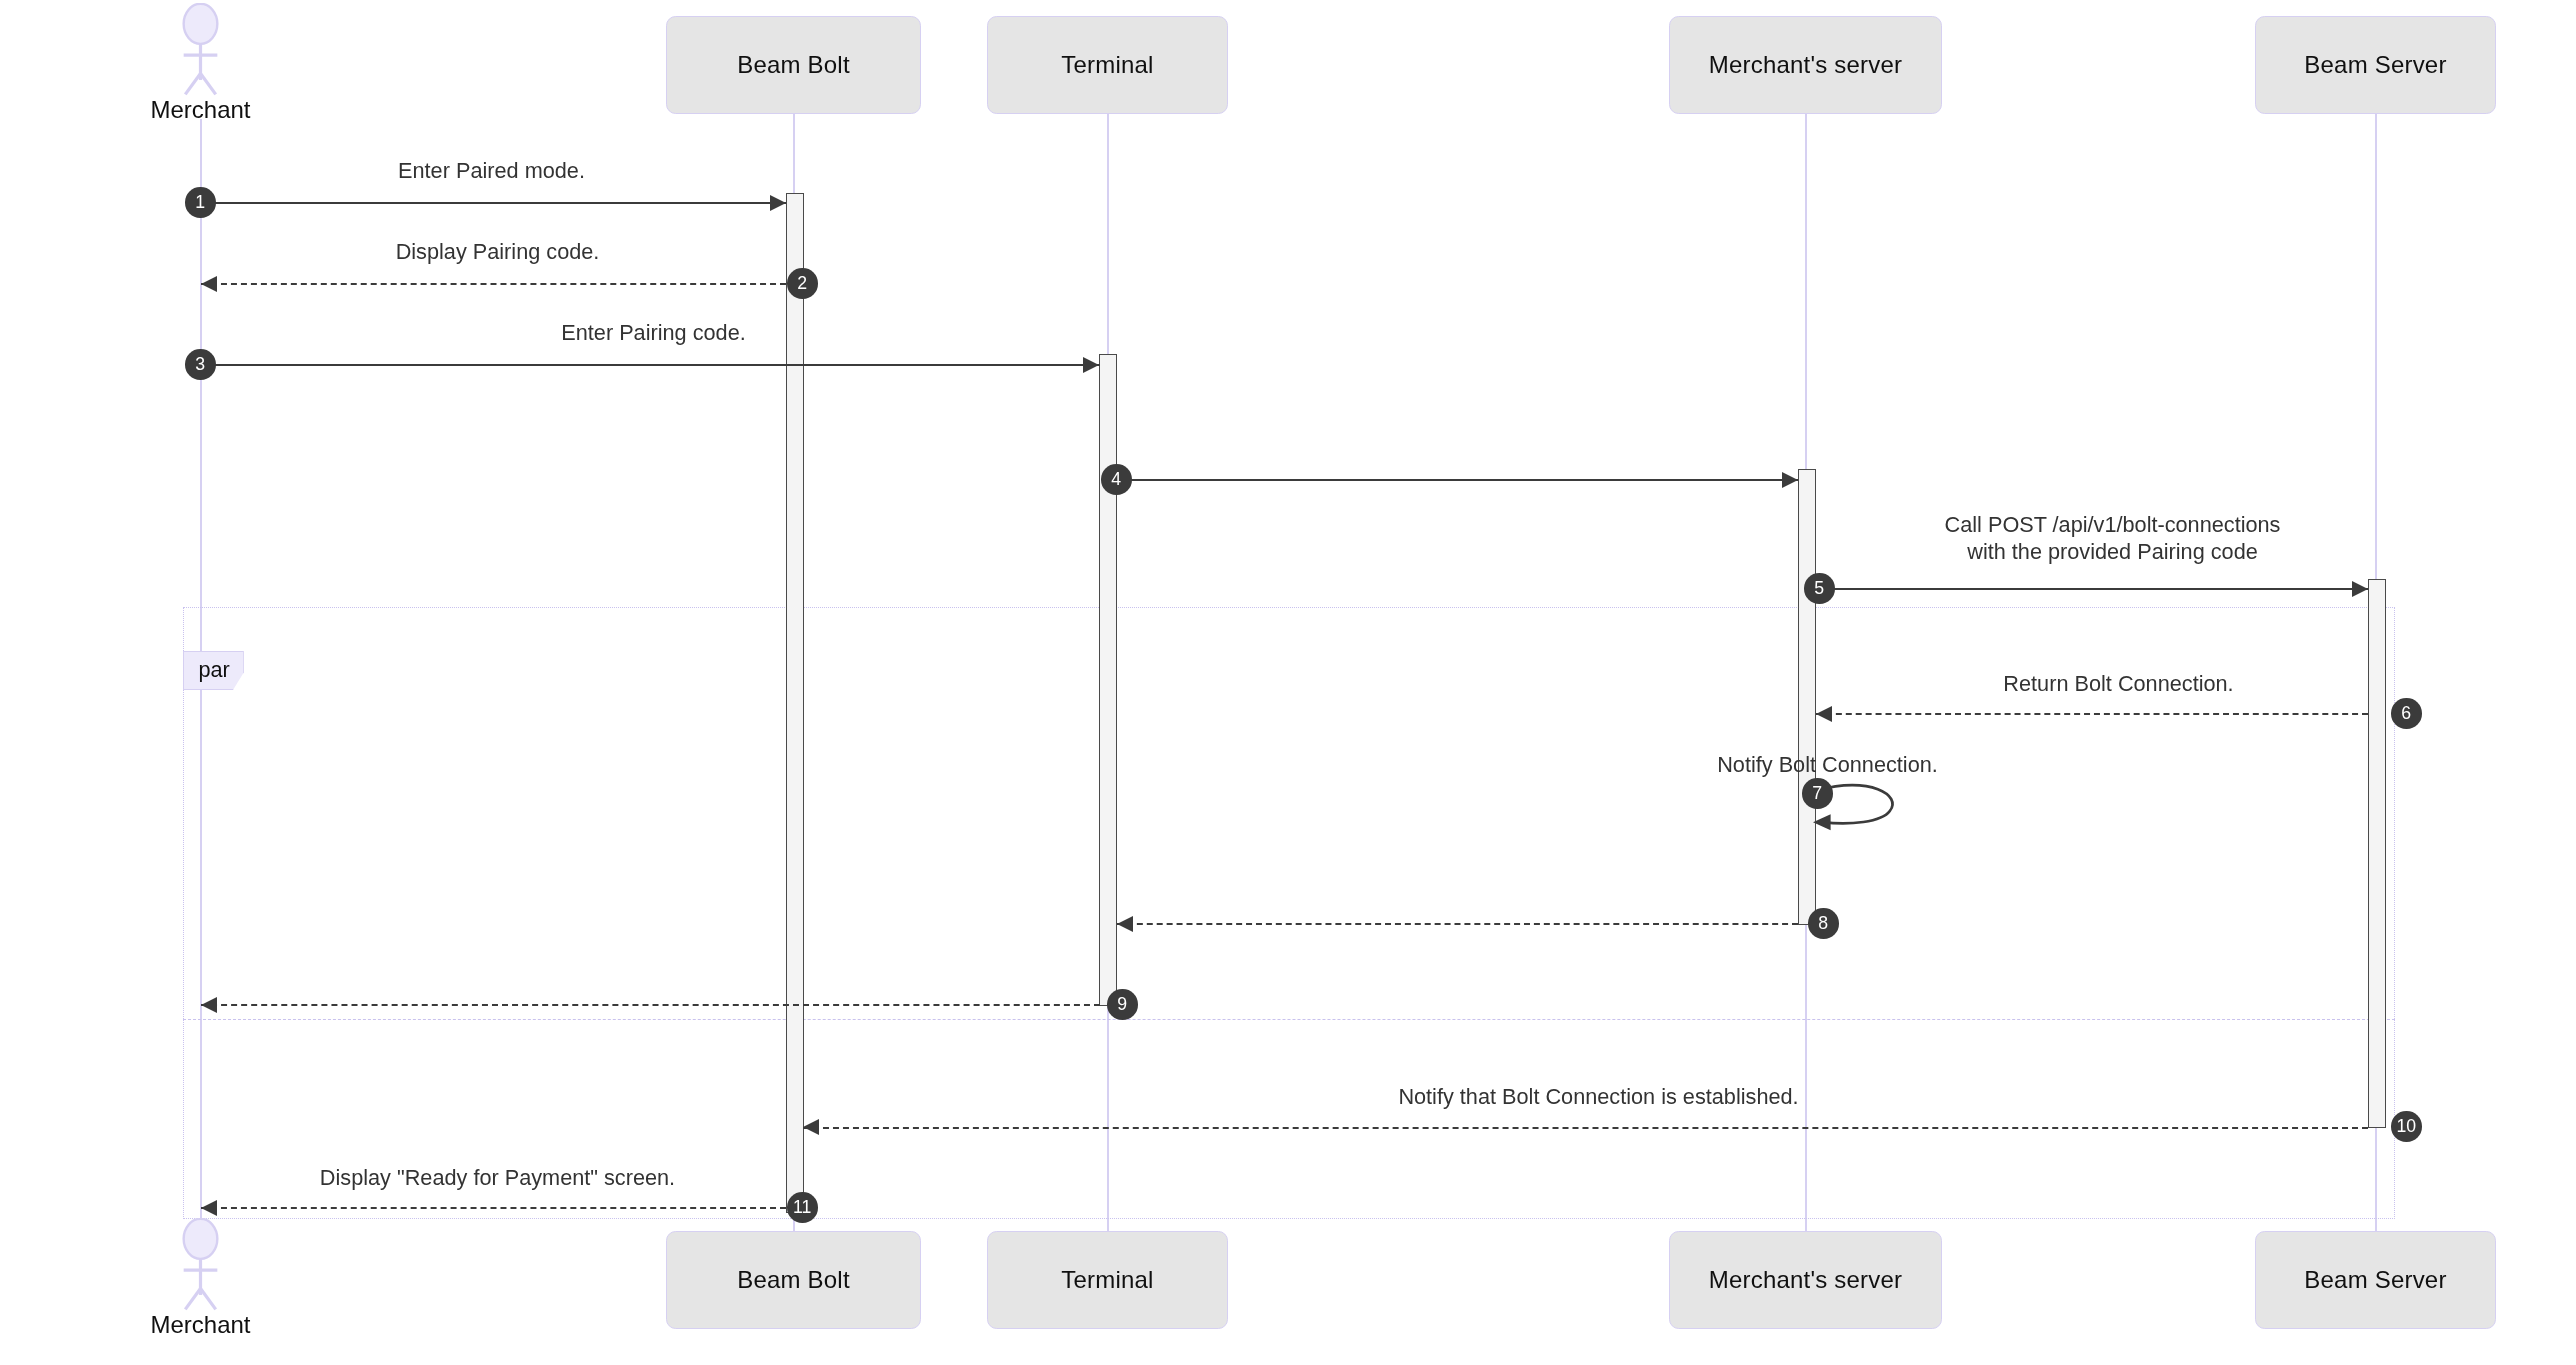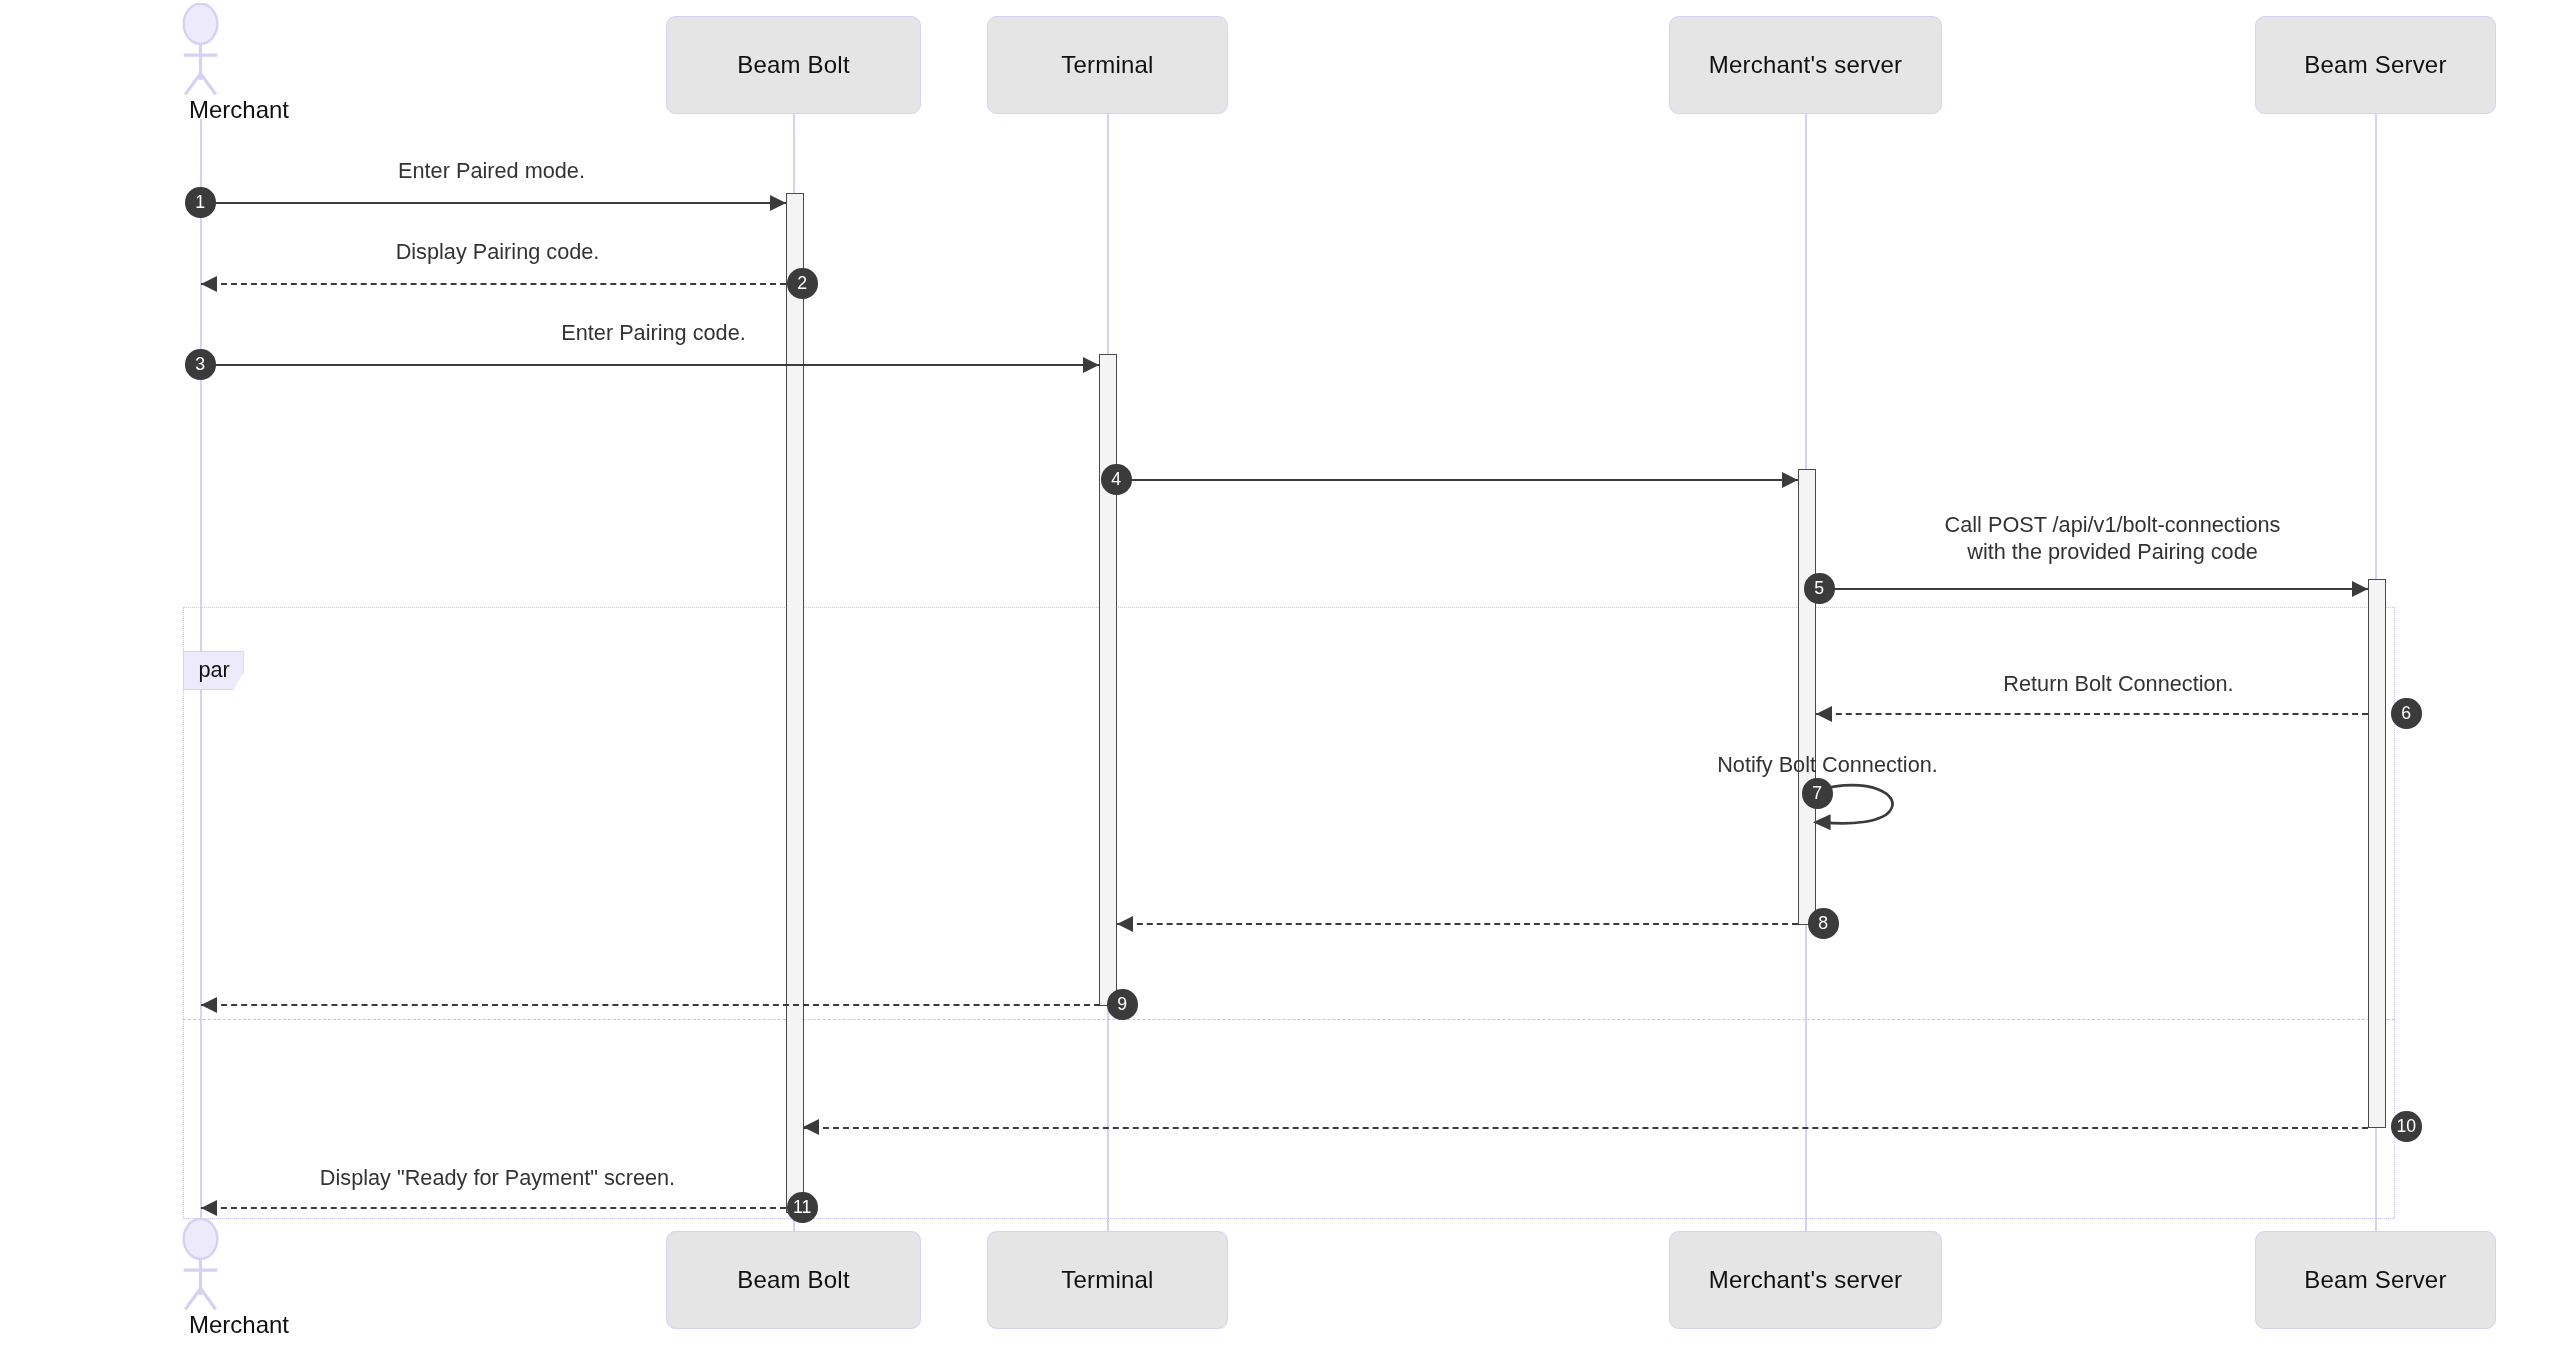--- a/index.html
+++ b/index.html
@@ -17,21 +17,21 @@
   }
   .participant-label{
     font-size:24px;color:#101010;white-space:nowrap;letter-spacing:0.2px;
   }
 
   
   .actor{position:absolute;}
   .actor svg{display:block;}
   .actor-label{
     position:absolute;font-size:24px;color:#101010;white-space:nowrap;
-    text-align:right;
+    text-align:center;
   }
 
   
   .lifeline{
     position:absolute;width:2.4px;background:#D6D0F2;
   }
 
   
   .activation{
     position:absolute;width:17.7px;background:#F4F4F4;
@@ -206,20 +206,21 @@
         <div class="seqnum" style="left: 1808px; top: 908px; pointer-events: auto;">8</div>
       </div>
       <div style="position: absolute; left: 0px; top: 0px; width: 100%; height: 100%; pointer-events: none;">
         <div class="msg-line dashed" style="left: 201px; top: 1004px; width: 899px;"></div>
         <div class="arrow-head arrow-left" style="top: 997px; left: 201px;"></div>
         <div class="seqnum" style="left: 1107px; top: 989px; pointer-events: auto;">9</div>
       </div>
       <div style="position: absolute; left: 0px; top: 0px; width: 100%; height: 100%; pointer-events: none;">
         <div class="msg-line dashed" style="left: 803px; top: 1127px; width: 1565px;"></div>
         <div class="arrow-head arrow-left" style="top: 1119px; left: 803px;"></div>
+        <div class="msg-text" style="left: 1037px; top: 1083px; width: 1123px;">Notify that Bolt Connection is established.</div>
         <div class="seqnum" style="left: 2391px; top: 1111px; pointer-events: auto;">10</div>
       </div>
       <div style="position: absolute; left: 0px; top: 0px; width: 100%; height: 100%; pointer-events: none;">
         <div class="msg-line dashed" style="left: 201px; top: 1207px; width: 585px;"></div>
         <div class="arrow-head arrow-left" style="top: 1200px; left: 201px;"></div>
         <div class="msg-text" style="left: -64px; top: 1164px; width: 1123px;">Display "Ready for Payment" screen.</div>
         <div class="seqnum" style="left: 787px; top: 1192px; pointer-events: auto;">11</div>
       </div>
     </div>
 </div>

